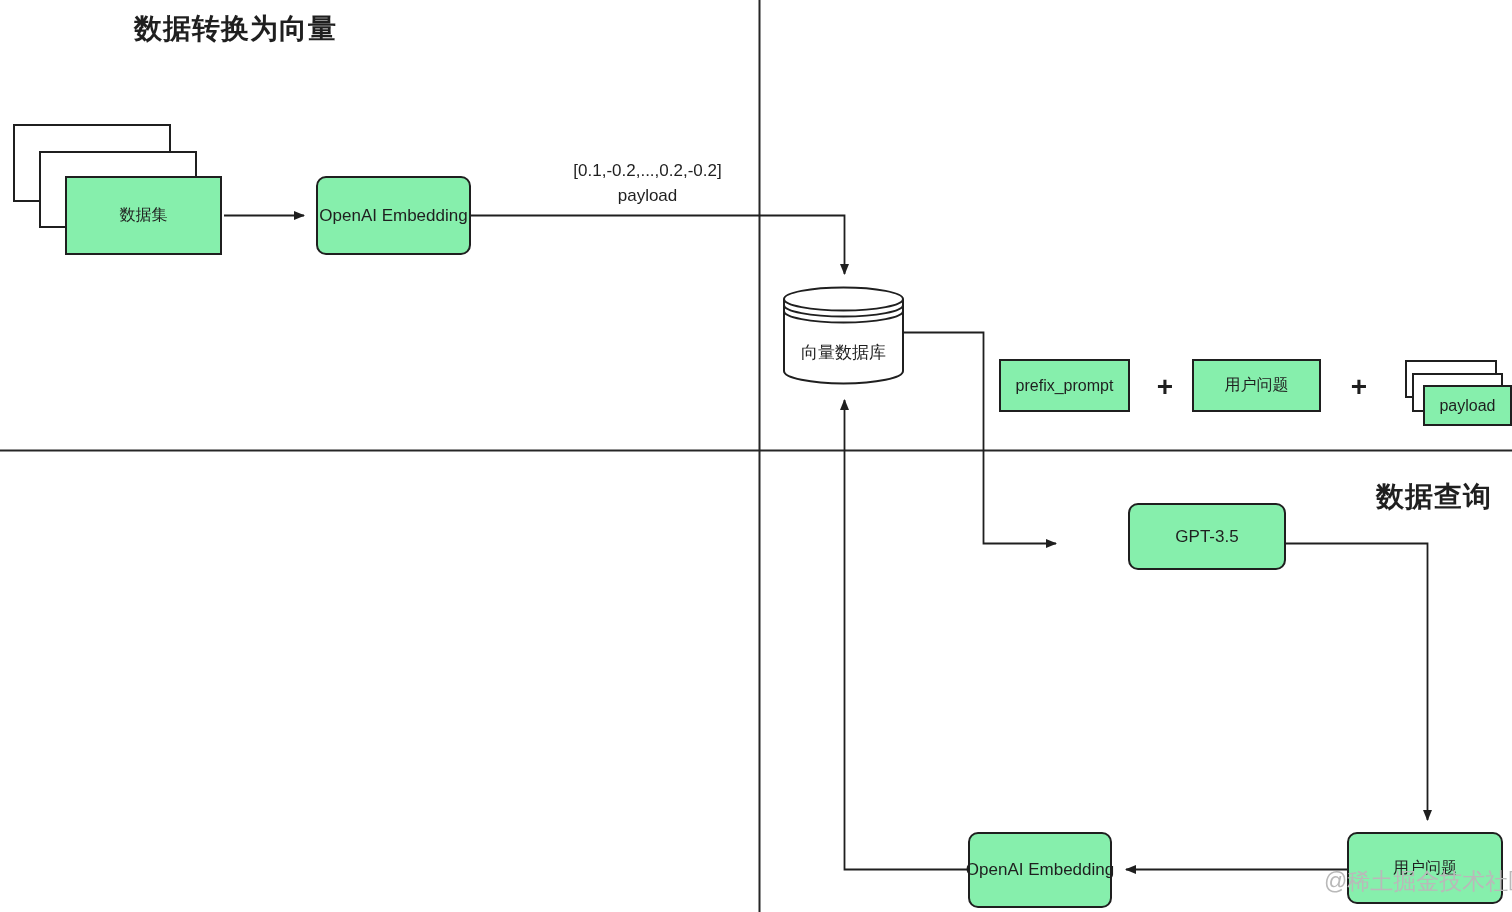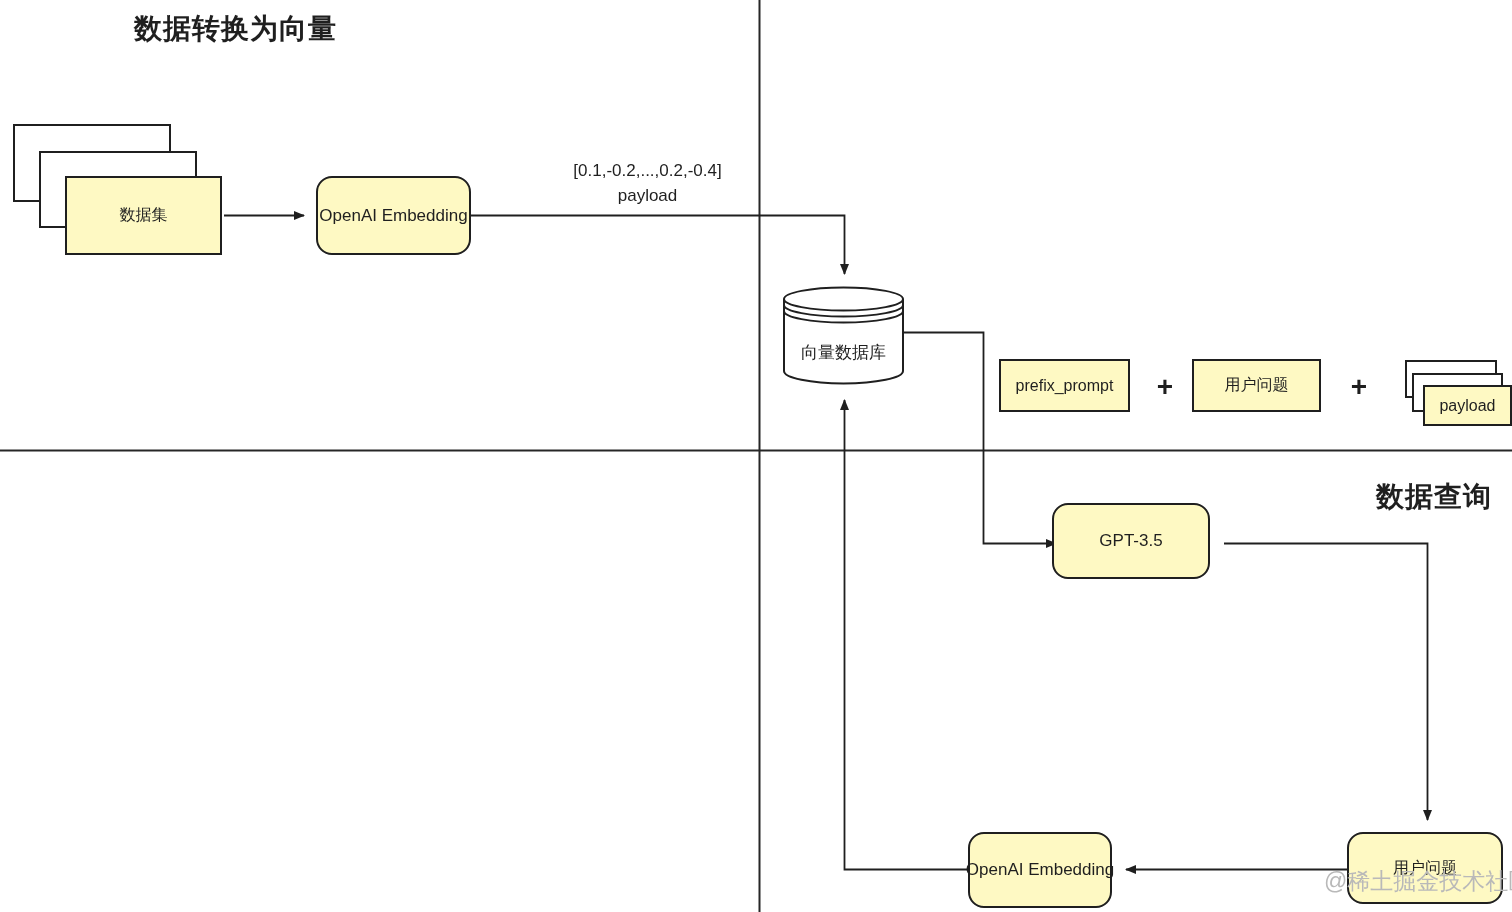--- a/index.html
+++ b/index.html
@@ -17,28 +17,28 @@
     position: absolute;
     font-size: 28px;
     font-weight: 600;
     letter-spacing: 1px;
     white-space: nowrap;
   }
   .box {
     position: absolute;
     box-sizing: border-box;
     border: 2px solid #1f1f1f;
-    background: #fef9c3;
+    background: #86efac;
     display: flex;
     align-items: center;
     justify-content: center;
     font-size: 16px;
     white-space: nowrap;
   }
-  .rounded { border-radius: 16px; font-size: 17px; }
+  .rounded { border-radius: 10px; font-size: 17px; }
   .stack-rect {
     position: absolute;
     box-sizing: border-box;
     border: 2px solid #1f1f1f;
     background: #ffffff;
   }
   .annotation {
     position: absolute;
     text-align: center;
     font-size: 17px;
@@ -108,42 +108,42 @@
   <div class="stack-rect" style="left:39px; top:151px; width:158px; height:77px;"></div>
   <div class="box above" style="left:65px; top:176px; width:157px; height:79px;">
     <span>数据集</span>
   </div>
 
   <div class="box rounded" style="left:316px; top:176px; width:155px; height:79px;">
     <span>OpenAI Embedding</span>
   </div>
 
   <div class="annotation" style="left:555px; top:162px; width:185px;">
-    <div>[0.1,-0.2,...,0.2,-0.4]</div>
+    <div>[0.1,-0.2,...,0.2,-0.2]</div>
     <div class="line2">payload</div>
   </div>
 
   <div class="db-label">向量数据库</div>
 
   <div class="box" style="left:999px; top:359px; width:131px; height:53px;">
     <span>prefix_prompt</span>
   </div>
   <div class="plus" style="left:1151px; top:373px;">+</div>
   <div class="box" style="left:1192px; top:359px; width:129px; height:53px;">
     <span>用户问题</span>
   </div>
   <div class="plus" style="left:1345px; top:373px;">+</div>
 
   <div class="stack-rect" style="left:1405px; top:360px; width:92px; height:38px;"></div>
   <div class="stack-rect" style="left:1412px; top:373px; width:91px; height:39px;"></div>
   <div class="box above" style="left:1423px; top:385px; width:89px; height:41px;">
     <span>payload</span>
   </div>
 
-  <div class="box rounded" style="left:1052px; top:503px; width:158px; height:76px;">
+  <div class="box rounded" style="left:1128px; top:503px; width:158px; height:67px;">
     <span>GPT-3.5</span>
   </div>
 
   <div class="box rounded" style="left:1347px; top:832px; width:156px; height:72px; font-size:16px;">
     <span>用户问题</span>
   </div>
 
   <div class="box rounded" style="left:968px; top:832px; width:144px; height:76px;">
     <span>OpenAI Embedding</span>
   </div>

